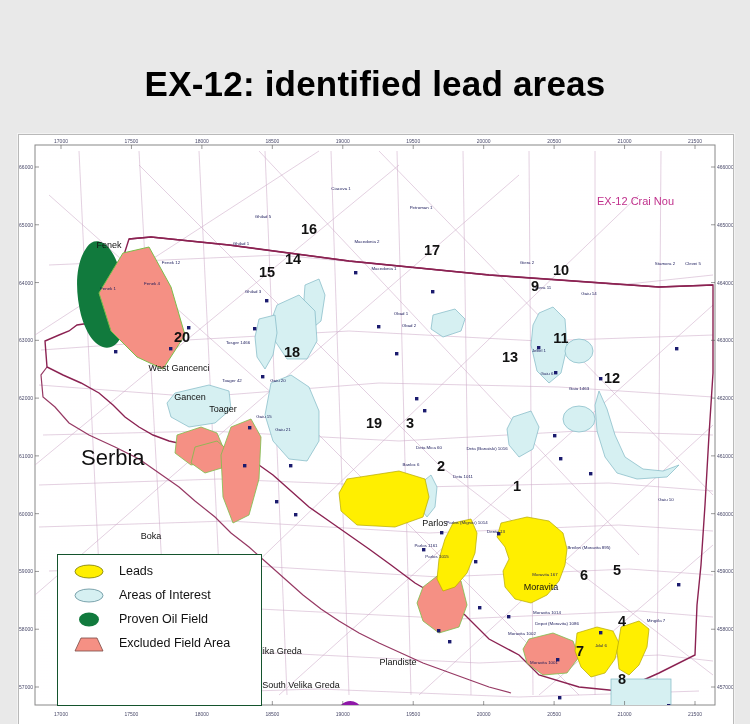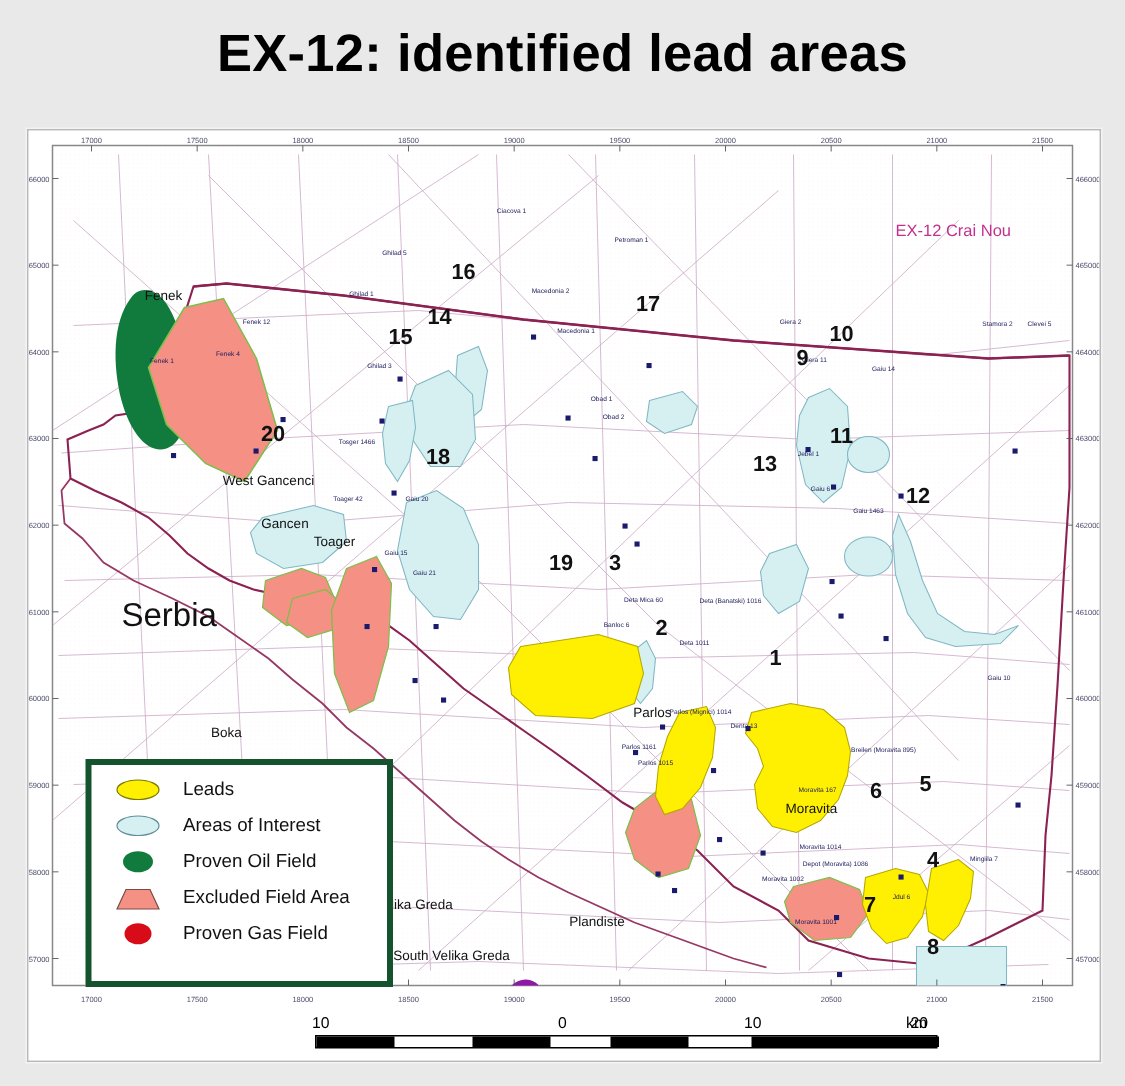--- a/index.html
+++ b/index.html
@@ -3,21 +3,21 @@
 <meta charset="utf-8">
 <style>
   html,body{margin:0;padding:0;}
   body{
     width:750px;height:724px;
     background:#e9e9e9;
     font-family:"Liberation Sans", sans-serif;
     overflow:hidden;
     position:relative;
   }
-  #page{position:absolute;inset:0;}
+  #page{position:absolute;inset:0;margin-top:48px;}
 
   
   .title-bar{
     position:absolute;left:0;top:0;width:750px;height:72px;
     display:flex;align-items:center;justify-content:center;
     background:#e9e9e9;
   }
   .title-bar .title{
     font-size:35px;font-weight:700;color:#000;letter-spacing:.2px;
     font-family:"Liberation Sans", sans-serif;
@@ -28,21 +28,21 @@
     position:absolute;left:18px;top:86px;width:714px;height:620px;
     background:#ffffff;border:1px solid #b9b9b9;
     box-shadow:0 0 0 1px #f3f3f3;
   }
   .map-inner{position:absolute;inset:0;overflow:hidden;}
   svg.map{position:absolute;left:0;top:0;}
 
   
   .legend{
     position:absolute;left:38px;top:419px;width:205px;height:152px;
-    background:#ffffff;border:4px solid #14532d;
+    background:#ffffff;border:1px solid #14532d;
     padding:4px 0 0 0;box-sizing:border-box;
   }
   .legend-row{
     display:flex;align-items:center;height:24px;padding-left:14px;
   }
   .swatch{width:34px;height:17px;margin-right:13px;flex:0 0 auto;}
   .legend-label{font-size:12.5px;color:#111;white-space:nowrap;}
 
   
   .scalebar-wrap{
@@ -411,26 +411,20 @@
             <ellipse cx="17" cy="8.5" rx="10" ry="7" fill="#117a3d"></ellipse>
           </svg>
           <span class="legend-label">Proven Oil Field</span>
         </div>
         <div class="legend-row">
           <svg class="swatch" viewBox="0 0 34 17">
             <path d="M3,16 L9,3 L25,3 L31,16 Z" fill="#f59084" stroke="#7a4a44" stroke-width="0.8"></path>
           </svg>
           <span class="legend-label">Excluded Field Area</span>
         </div>
-        <div class="legend-row">
-          <svg class="swatch" viewBox="0 0 34 17">
-            <ellipse cx="17" cy="8.5" rx="9" ry="7" fill="#d80c18"></ellipse>
-          </svg>
-          <span class="legend-label">Proven Gas Field</span>
-        </div>
       </div>
 
     </div>
   </div>
 
   <div class="scalebar-wrap">
     <div class="scale-labels" id="scale-labels">
         <span style="left: 8px;">10</span>
         <span style="left: 172px;">0</span>
         <span style="left: 296px;">10</span>

